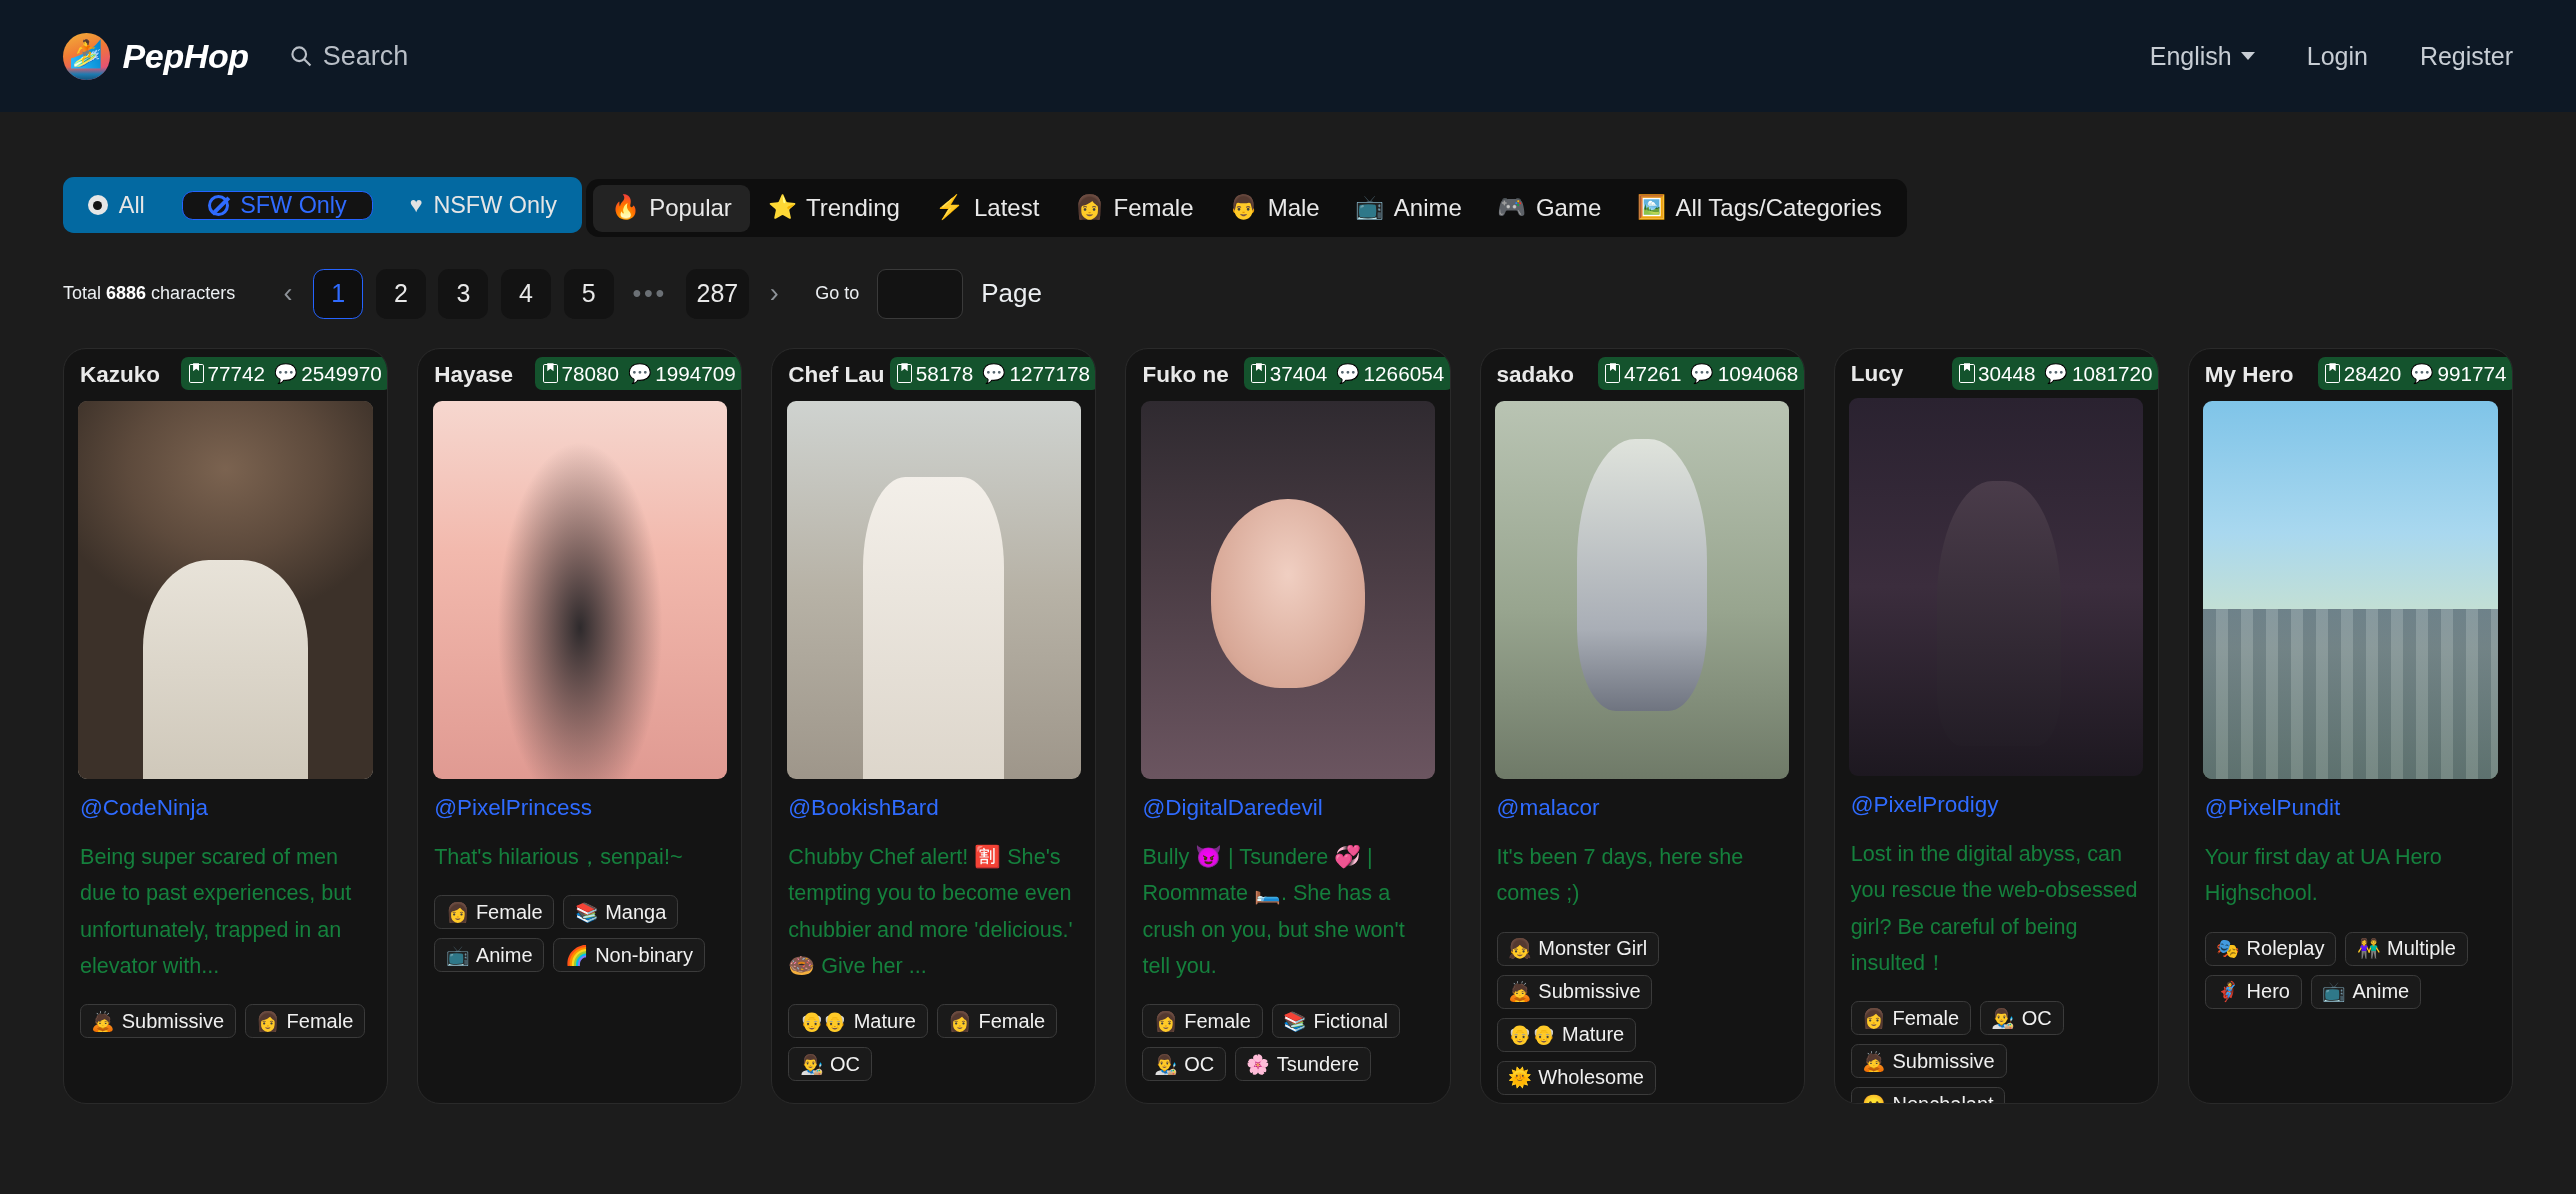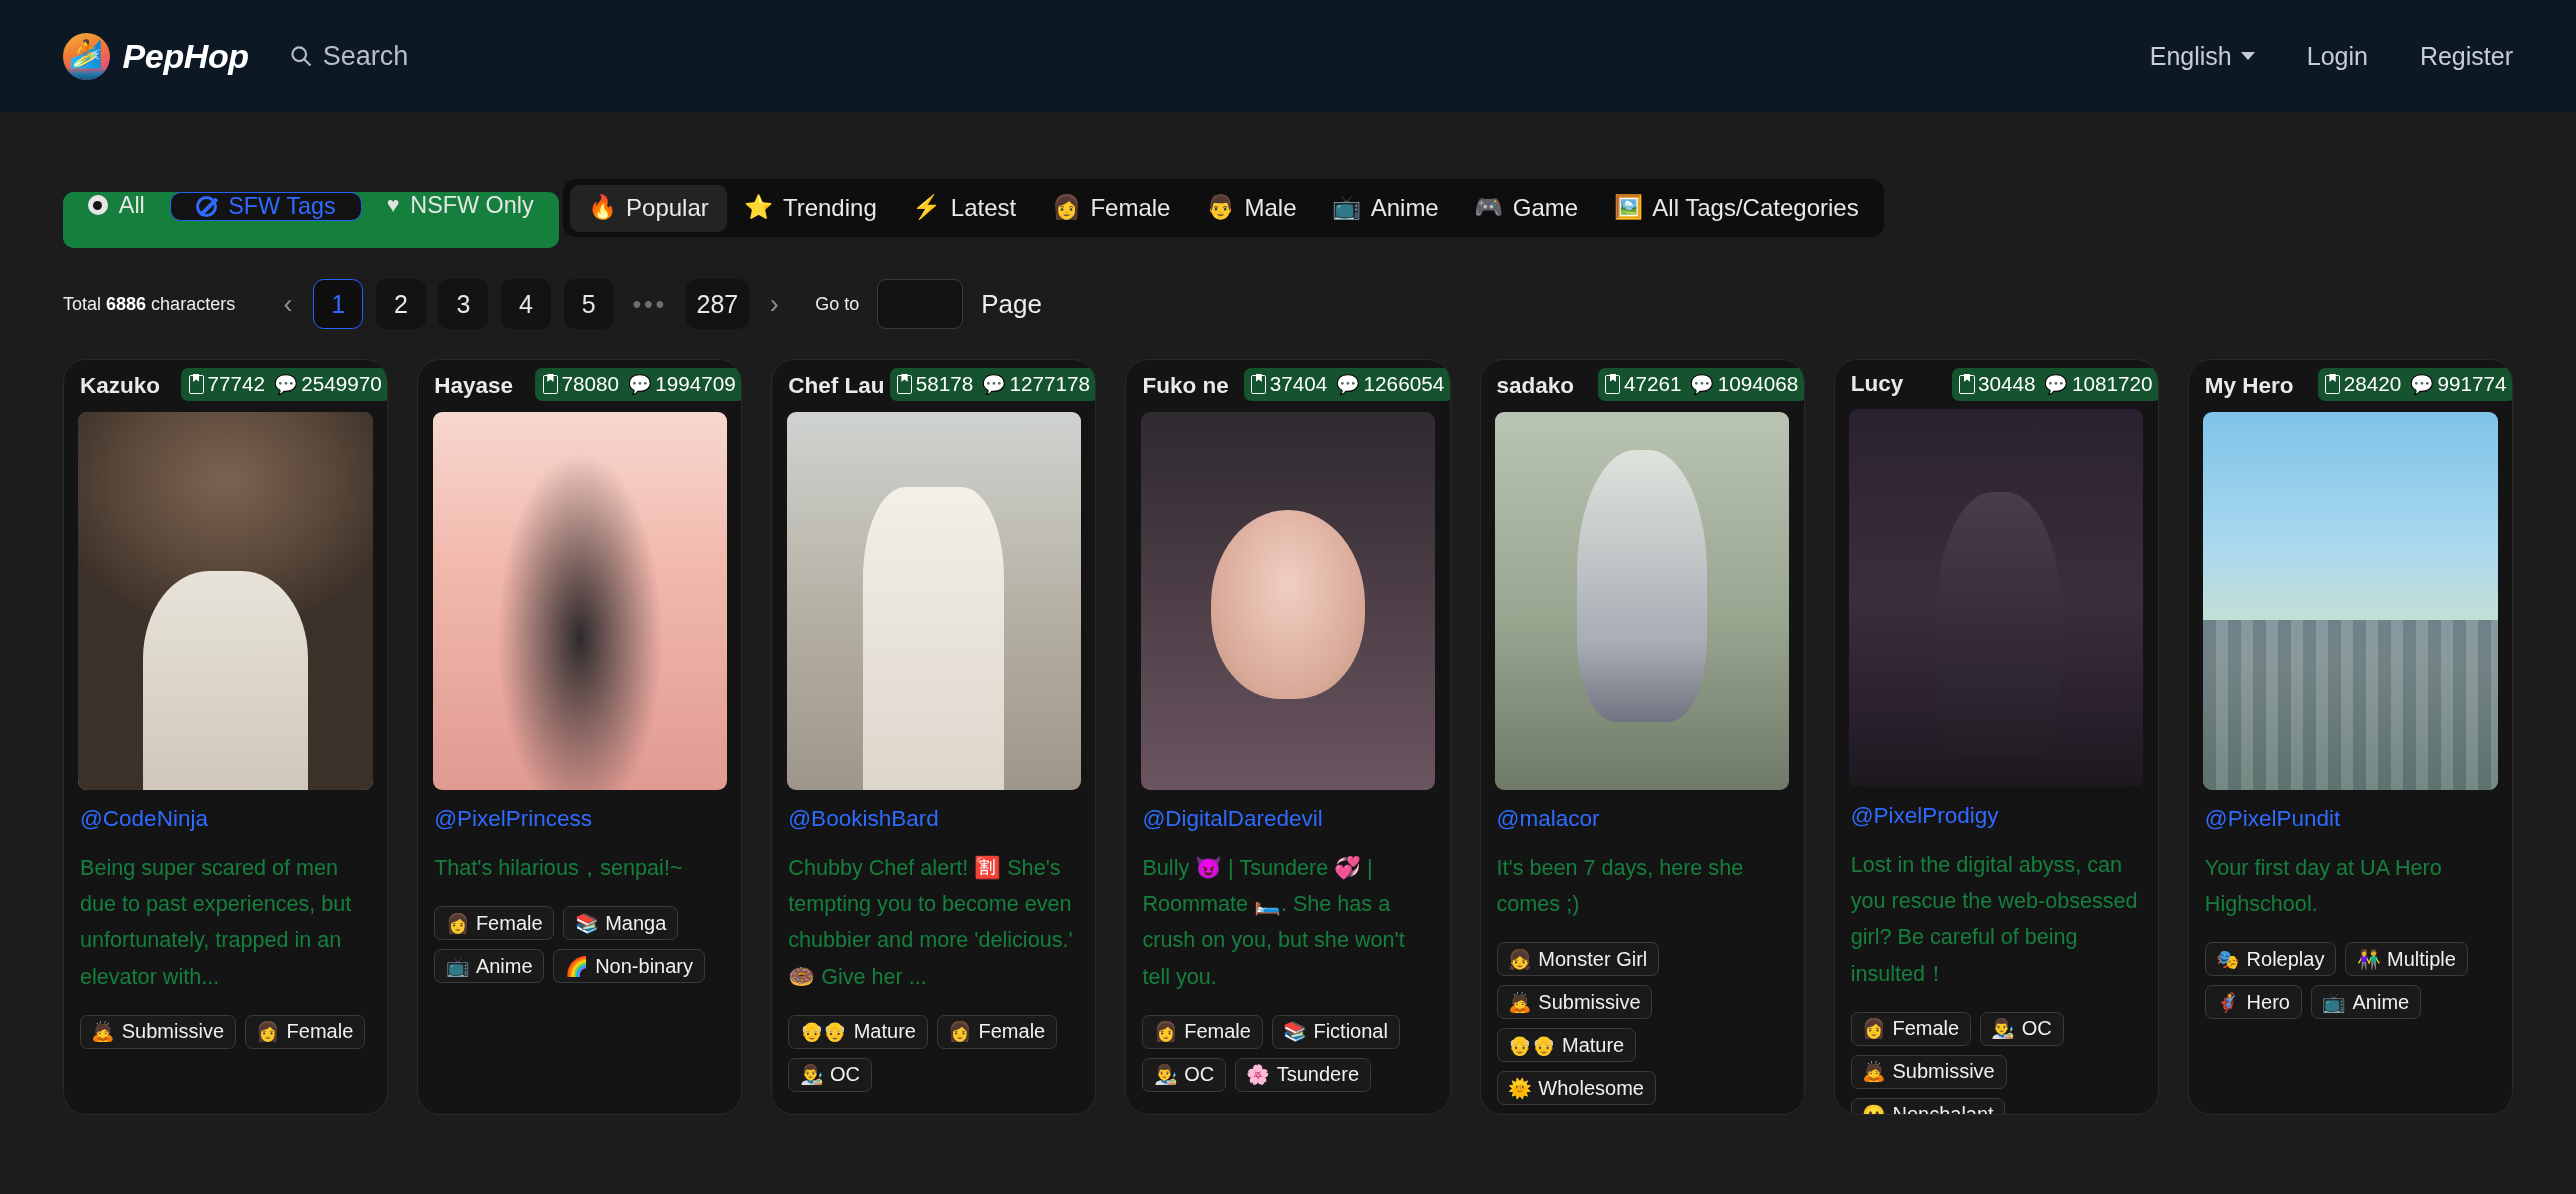--- a/index.html
+++ b/index.html
@@ -54,23 +54,24 @@
     width: 0; height: 0;
     border-left: 7.2px solid transparent; border-right: 7.2px solid transparent;
     border-top: 8px solid #c7cdd4; display: inline-block;
   }
 
   
   .page { padding: 40px 63px 0 63px; }
 
   
   .segmented {
-    display: inline-flex; align-items: flex-start;
-    background: #15803d; border-radius: 10.8px; overflow: visible;
+    display: inline-flex; align-items: center;
+    background: #0369a1; border-radius: 10.8px; overflow: visible;
     height: 56px;
+    gap: 12px;
   }
   .seg {
     display: flex; align-items: center; gap: 10.8px;
     padding: 0 25px; font-size: 23.4px; color: #e6e6e6;
     cursor: pointer; border-radius: 10.8px;
   }
   .seg.active {
     border: 1.8px solid #2563ff; color: #2f6bff; background: #131313;
   }
   .seg .eye-ic {
@@ -253,21 +254,21 @@
 <div class="page">
 
   
   <div class="segmented">
     <div class="seg">
       <span class="eye-ic"></span>
       <span>All</span>
     </div>
     <div class="seg active">
       <span class="slash-ic"></span>
-      <span>SFW Tags</span>
+      <span>SFW Only</span>
     </div>
     <div class="seg">
       <span class="heart-ic">♥</span>
       <span>NSFW Only</span>
     </div>
   </div>
 
   
   <div class="tagbar">
     <div class="tagbar-item active">

